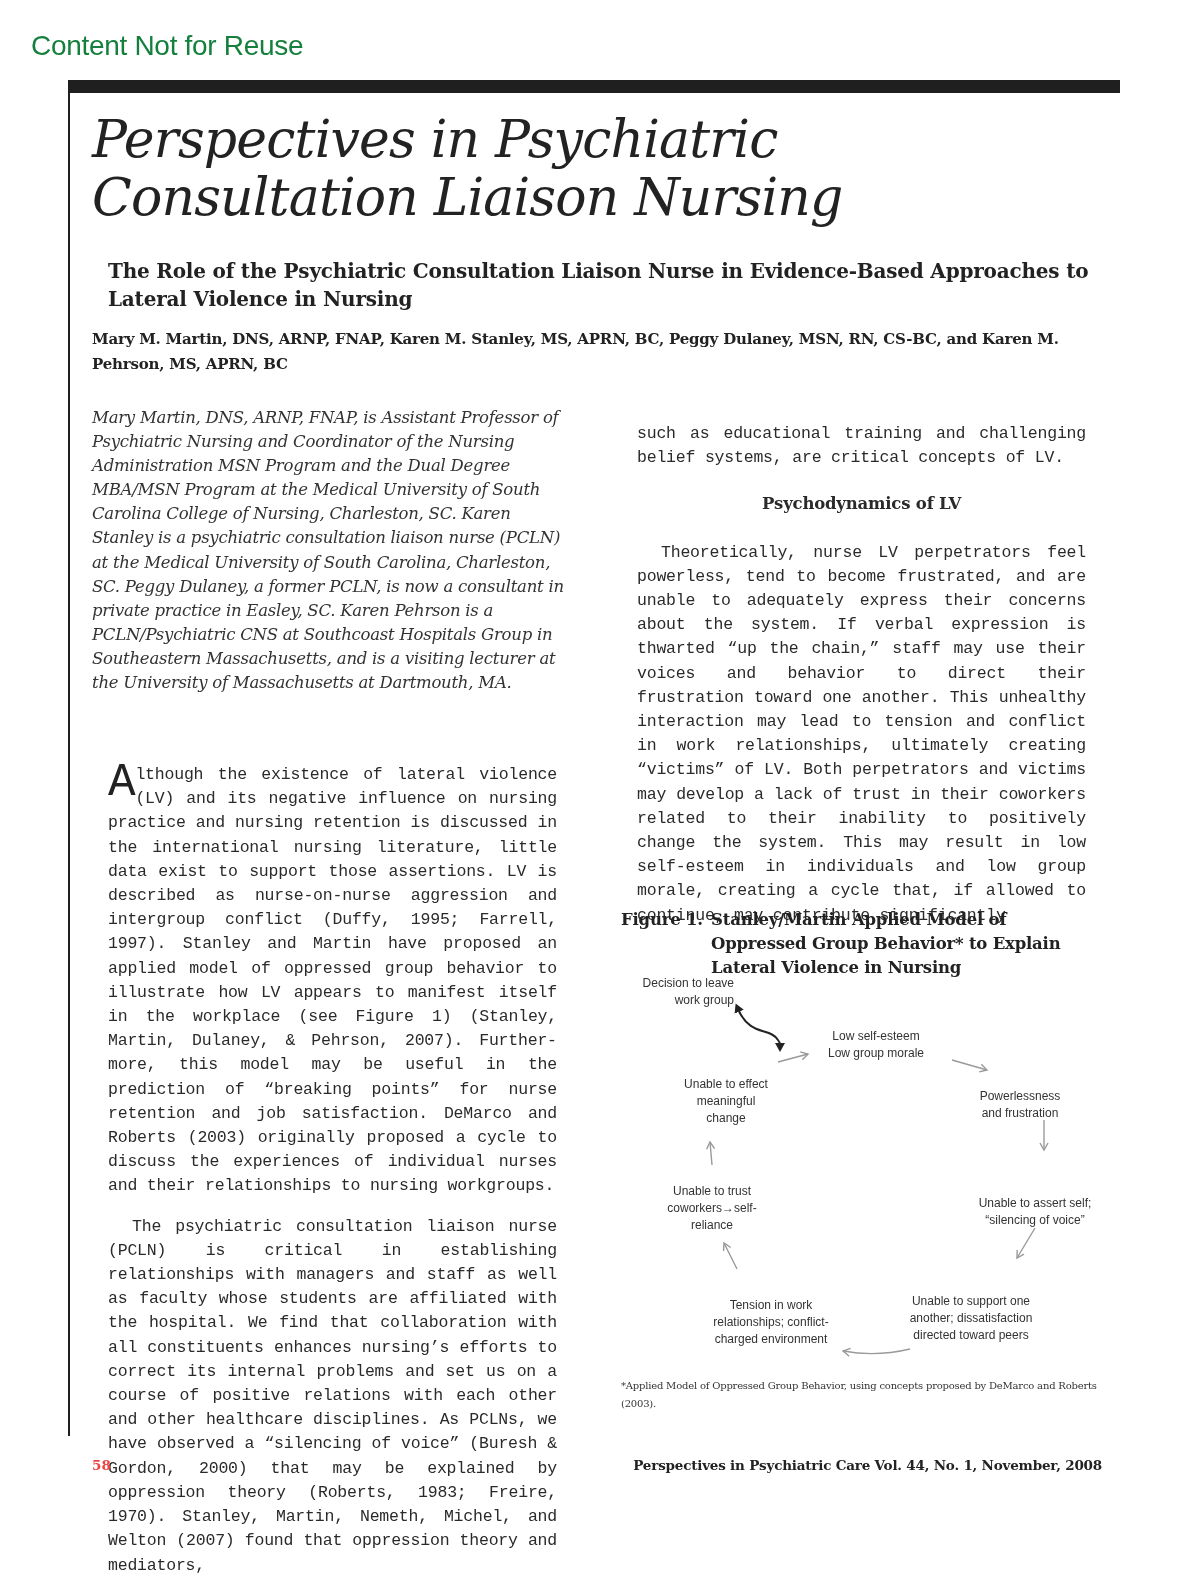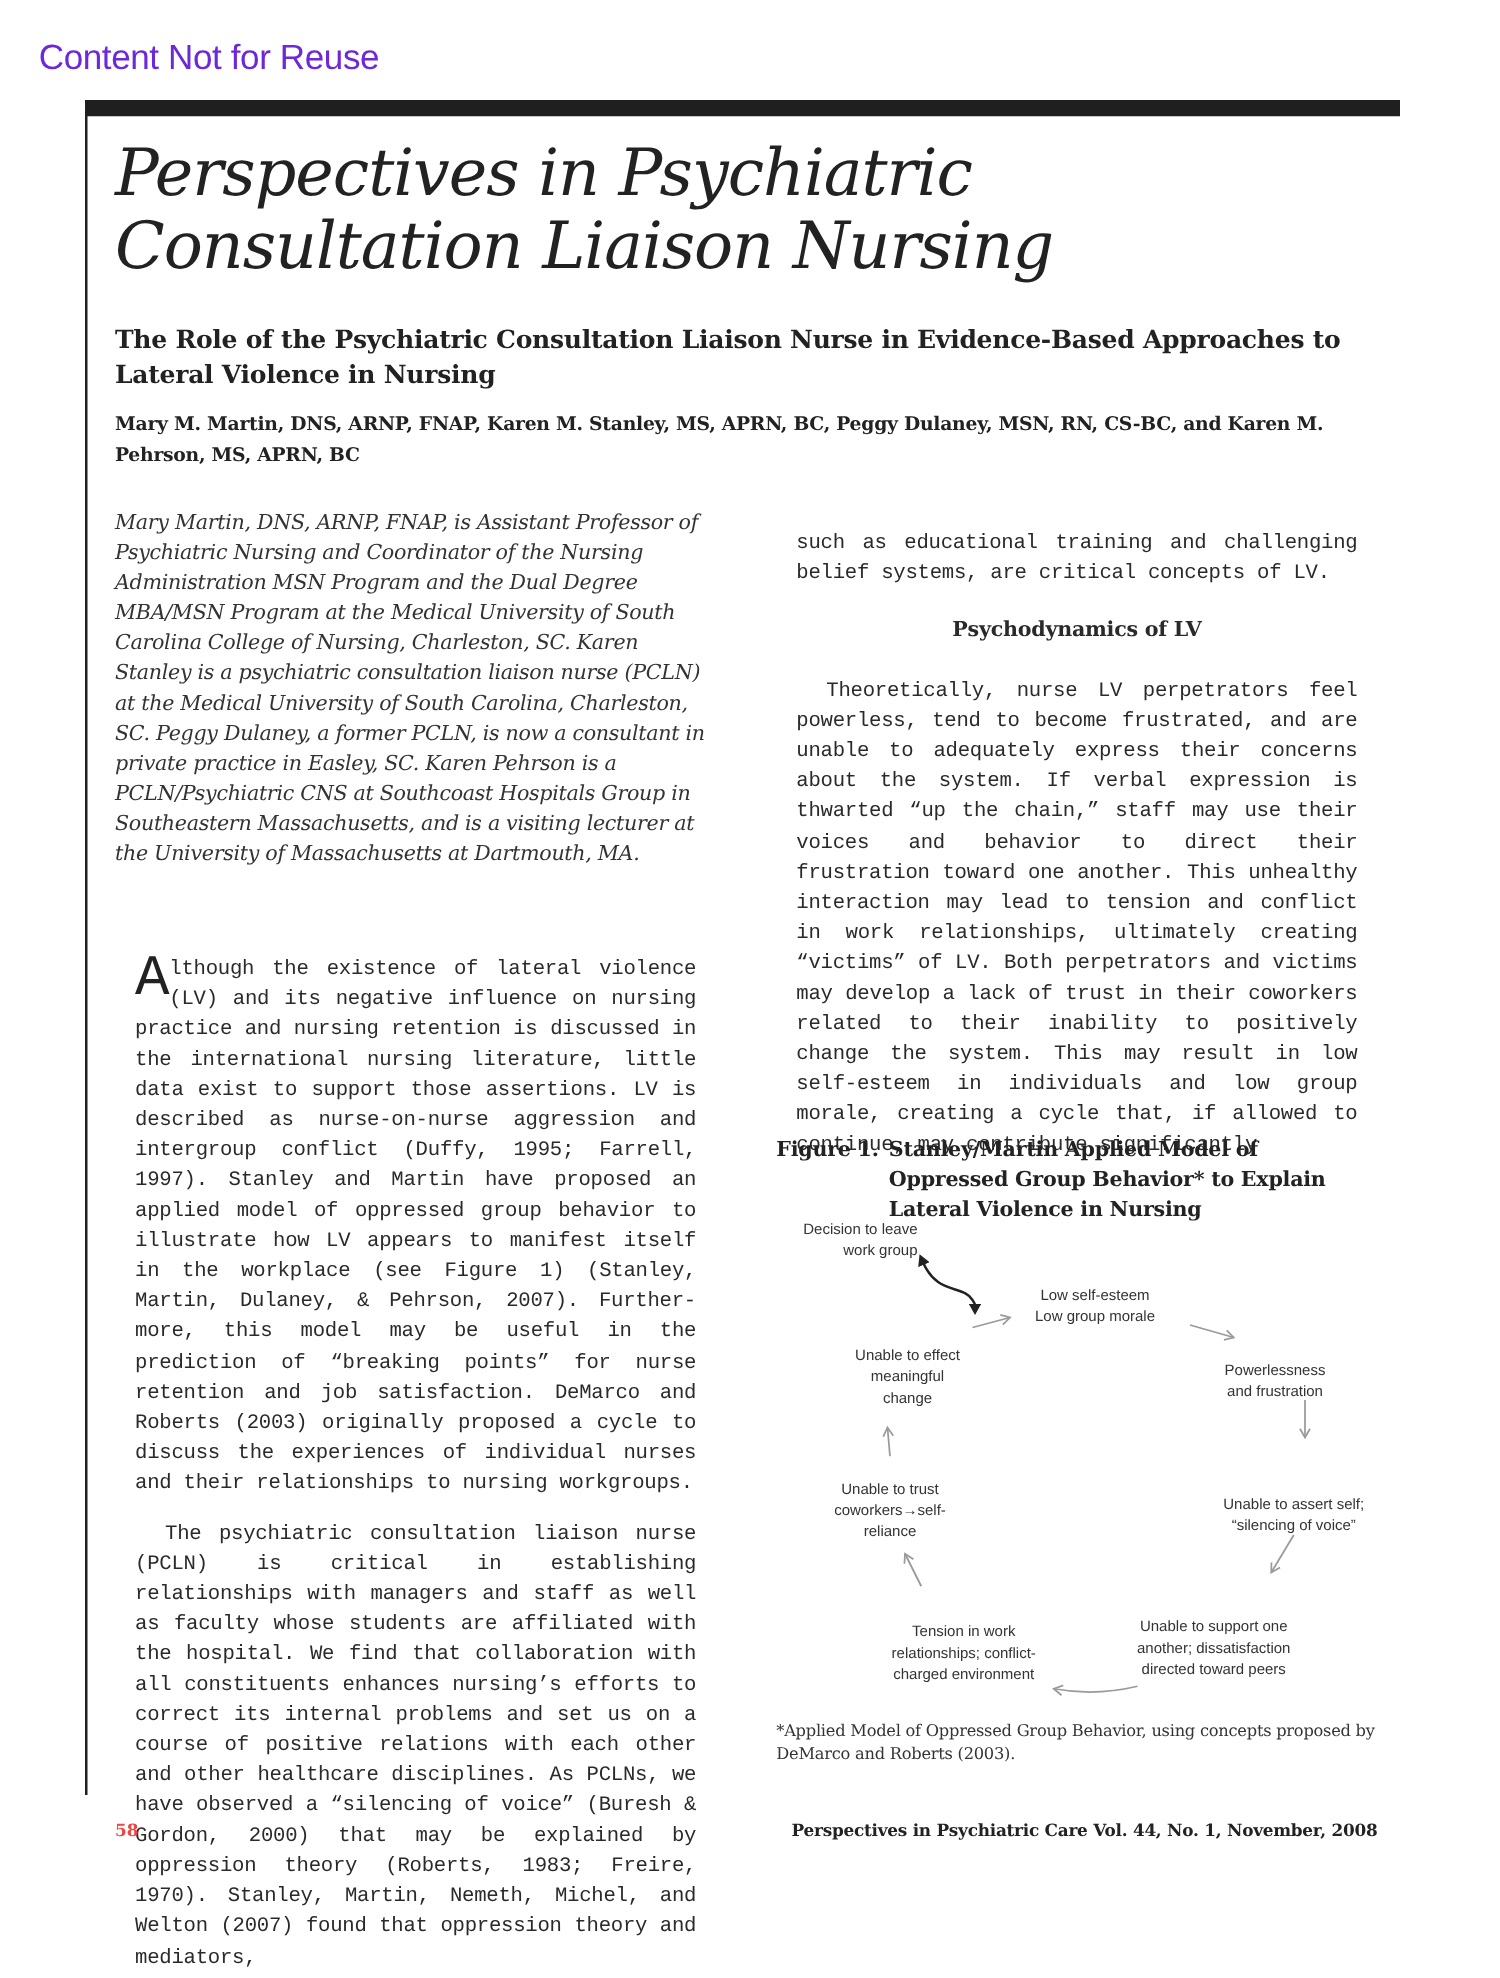--- a/index.html
+++ b/index.html
@@ -1,38 +1,38 @@
 <!DOCTYPE html>
 <html><head>
 <meta charset="utf-8">
 <style>
   html, body { margin: 0; padding: 0; background: #ffffff; }
   body { width: 1200px; height: 1582px; position: relative; overflow: hidden; color: #2a2a2a; }
-  .watermark { position: absolute; left: 31px; top: 30px; font-family: "Liberation Sans", sans-serif; font-size: 28px; color: #6d28d9; letter-spacing: -0.3px; }
+  .watermark { position: absolute; left: 31px; top: 30px; font-family: "Liberation Sans", sans-serif; font-size: 28px; color: #15803d; letter-spacing: -0.3px; }
   .topbar { position: absolute; left: 68px; top: 80px; width: 1052px; height: 13px; background: #1f1f1f; }
   .leftrule { position: absolute; left: 68px; top: 80px; width: 2px; height: 1356px; background: #1f1f1f; }
   .journal-title { position: absolute; left: 92px; top: 110px; width: 1000px; font-family: "DejaVu Serif", serif; font-style: italic; font-size: 52px; line-height: 58px; color: #222; letter-spacing: -0.8px; margin: 0; font-weight: normal; }
-  .article-title { position: absolute; left: 92px; top: 257px; width: 1020px; font-family: "DejaVu Serif", serif; font-weight: bold; font-size: 20px; line-height: 28px; color: #222; margin: 0; letter-spacing: -0.2px; }
+  .article-title { position: absolute; left: 108px; top: 257px; width: 1020px; font-family: "DejaVu Serif", serif; font-weight: bold; font-size: 20px; line-height: 28px; color: #222; margin: 0; letter-spacing: -0.2px; }
   .authors { position: absolute; left: 92px; top: 327px; width: 1020px; font-family: "DejaVu Serif", serif; font-weight: bold; font-size: 15px; line-height: 25px; color: #222; letter-spacing: -0.2px; }
   .col { position: absolute; font-family: "DejaVu Serif", serif; font-size: 16.5px; line-height: 24.2px; color: #2a2a2a; text-align: justify; }
   .col-left { left: 92px; width: 481px; }
   .col-right { left: 621px; width: 481px; }
   .bio { top: 406px; font-style: italic; text-align: left; font-size: 16.5px; line-height: 24.1px; color: #333; letter-spacing: -0.25px; }
   .body1 { top: 747px; letter-spacing: -0.2px; }
   .body1 p, .body2 p { margin: 16px; font-family: Liberation Mono, monospace; }
   .indent { text-indent: 24px; }
   .dropcap { float: left; font-size: 46px; line-height: 36px; margin-top: 2px; margin-right: 0px; color: #222; }
   .body2 { top: 406px; letter-spacing: -0.2px; }
   .section-heading { text-align: center; font-weight: bold; margin: 22px 0 24px 0; font-size: 16.5px; }
   .fig-caption { position: absolute; left: 621px; top: 908px; width: 490px; font-family: "DejaVu Serif", serif; font-weight: bold; font-size: 16.5px; line-height: 24px; color: #222; letter-spacing: -0.2px; }
   .fig-caption .lbl { display: inline-block; width: 90px; }
   .fig-caption .rest { display: inline-block; width: 390px; vertical-align: top; }
   .diagram { position: absolute; left: 610px; top: 965px; width: 500px; height: 405px; }
   .node { position: absolute; font-family: "Liberation Sans", sans-serif; font-size: 12px; line-height: 17px; color: #333; text-align: center; }
-  .footnote { position: absolute; left: 621px; top: 1377px; width: 490px; font-family: "DejaVu Serif", serif; font-size: 13px; line-height: 18px; color: #333; letter-spacing: -0.2px; }
+  .footnote { position: absolute; left: 621px; top: 1377px; width: 490px; font-family: "DejaVu Serif", serif; font-size: 10px; line-height: 18px; color: #333; letter-spacing: -0.2px; }
   .footer-page { position: absolute; left: 92px; top: 1457px; font-family: "DejaVu Serif", serif; font-weight: bold; font-size: 13.5px; color: #ef4444; }
   .footer-journal { position: absolute; right: 98px; top: 1457px; font-family: "DejaVu Serif", serif; font-weight: bold; font-size: 13.5px; color: #222; letter-spacing: -0.2px; }
 </style>
 </head>
 <body>
 
 <div class="watermark">Content Not for Reuse</div>
 <div class="topbar"></div>
 <div class="leftrule"></div>
 

